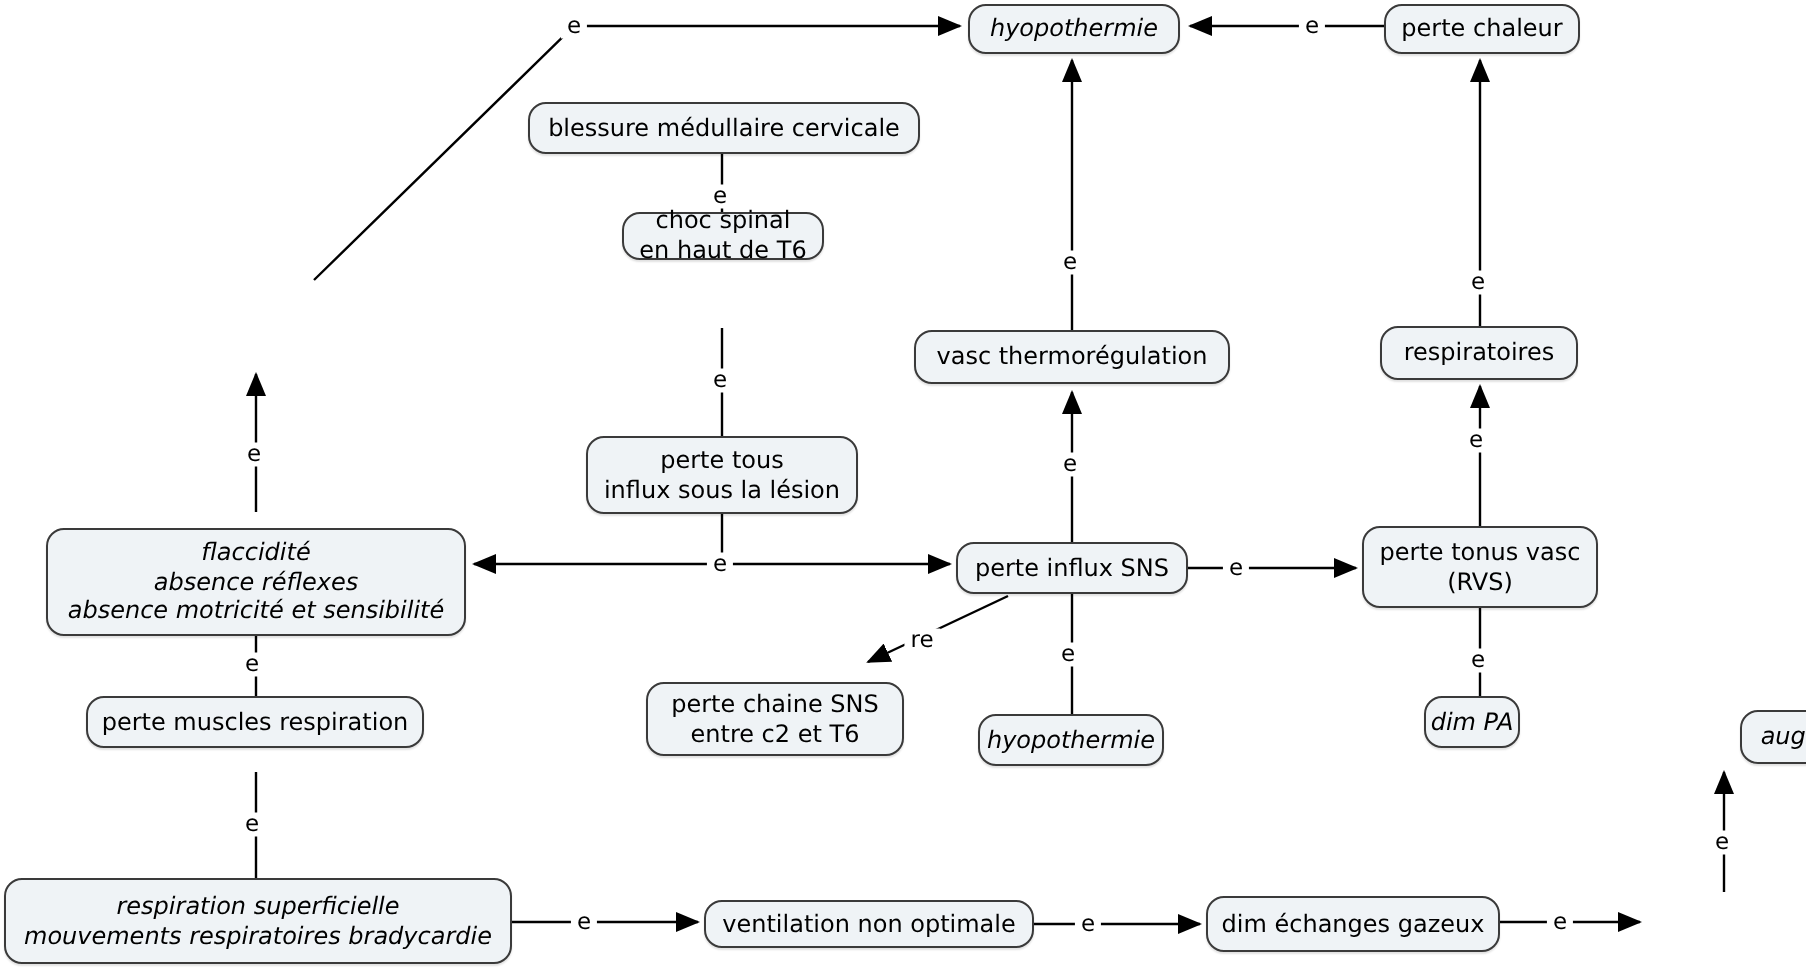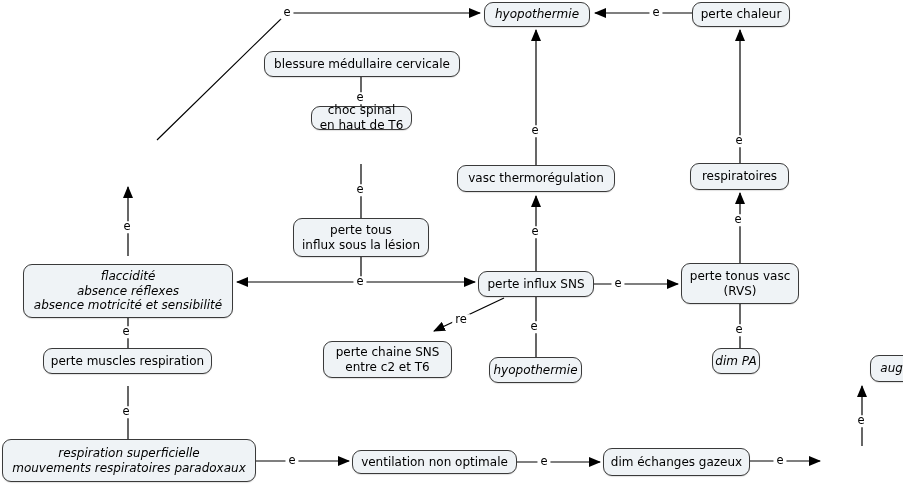--- a/index.html
+++ b/index.html
@@ -101,21 +101,21 @@
   <div class="node" style="left:478px;top:271px;width:116px;height:26px">perte influx SNS</div>
   <div class="node" style="left:681px;top:263px;width:118px;height:41px">perte tonus vasc
 (RVS)</div>
   <div class="node" style="left:323px;top:341px;width:129px;height:37px">perte chaine SNS
 entre c2 et T6</div>
   <div class="node italic" style="left:489px;top:357px;width:93px;height:26px">hyopothermie</div>
   <div class="node italic" style="left:712px;top:348px;width:48px;height:26px">dim PA</div>
   <div class="node italic" style="left:870px;top:355px;width:74px;height:27px">augm FR</div>
   <div class="node" style="left:43px;top:348px;width:169px;height:26px">perte muscles respiration</div>
   <div class="node italic" style="left:2px;top:439px;width:254px;height:43px">respiration superficielle
-mouvements respiratoires paradoxaux</div>
+mouvements respiratoires bradycardie</div>
   <div class="node" style="left:352px;top:450px;width:165px;height:24px">ventilation non optimale</div>
   <div class="node" style="left:603px;top:448px;width:147px;height:28px">dim échanges gazeux</div>
 
   <span class="ll" style="left:287px;top:13px">e</span>
   <span class="ll" style="left:656px;top:13px">e</span>
   <span class="ll" style="left:360px;top:98px">e</span>
   <span class="ll" style="left:360px;top:190px">e</span>
   <span class="ll" style="left:535px;top:131px">e</span>
   <span class="ll" style="left:739px;top:141px">e</span>
   <span class="ll" style="left:360px;top:282px">e</span>

